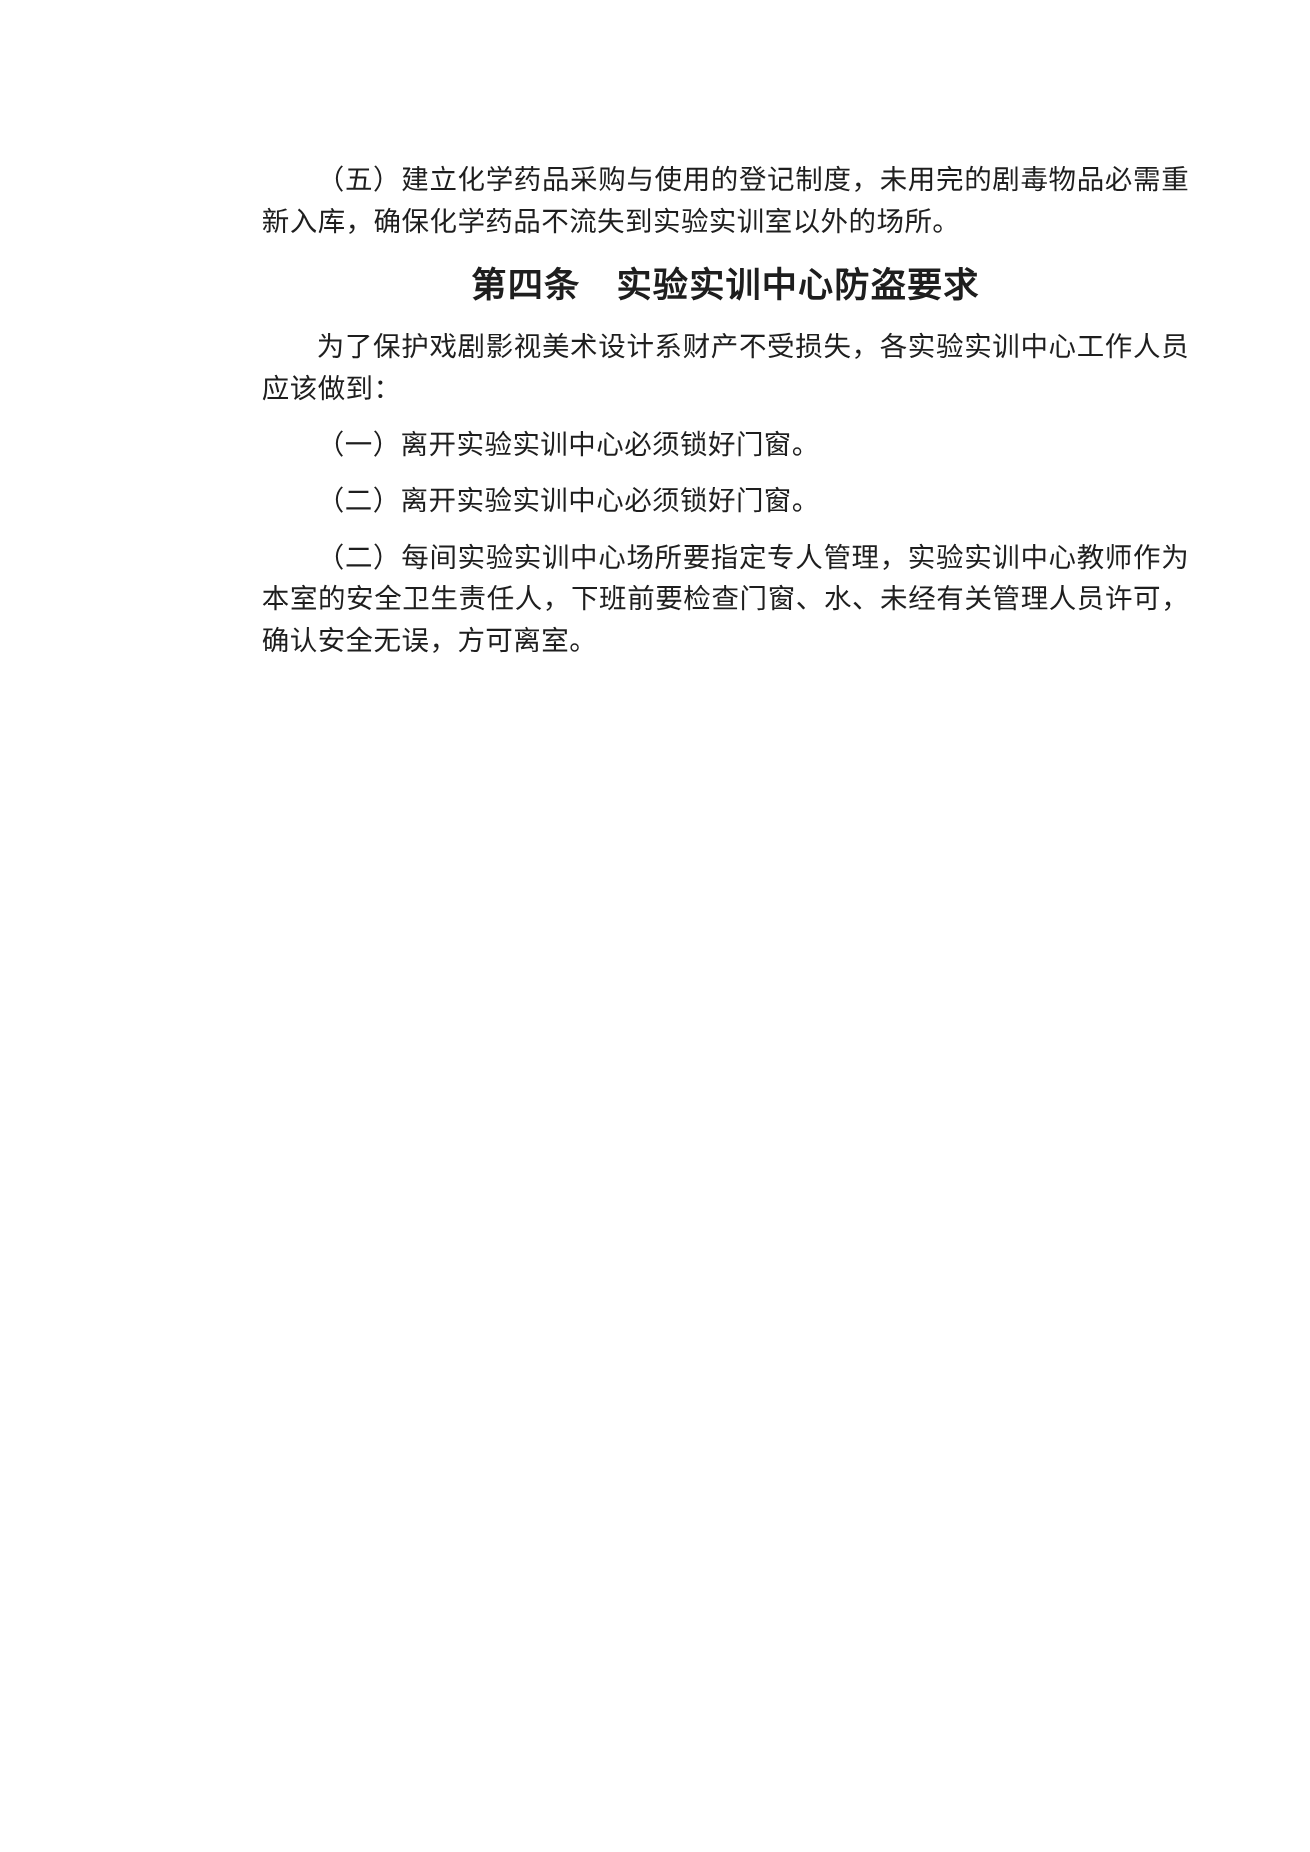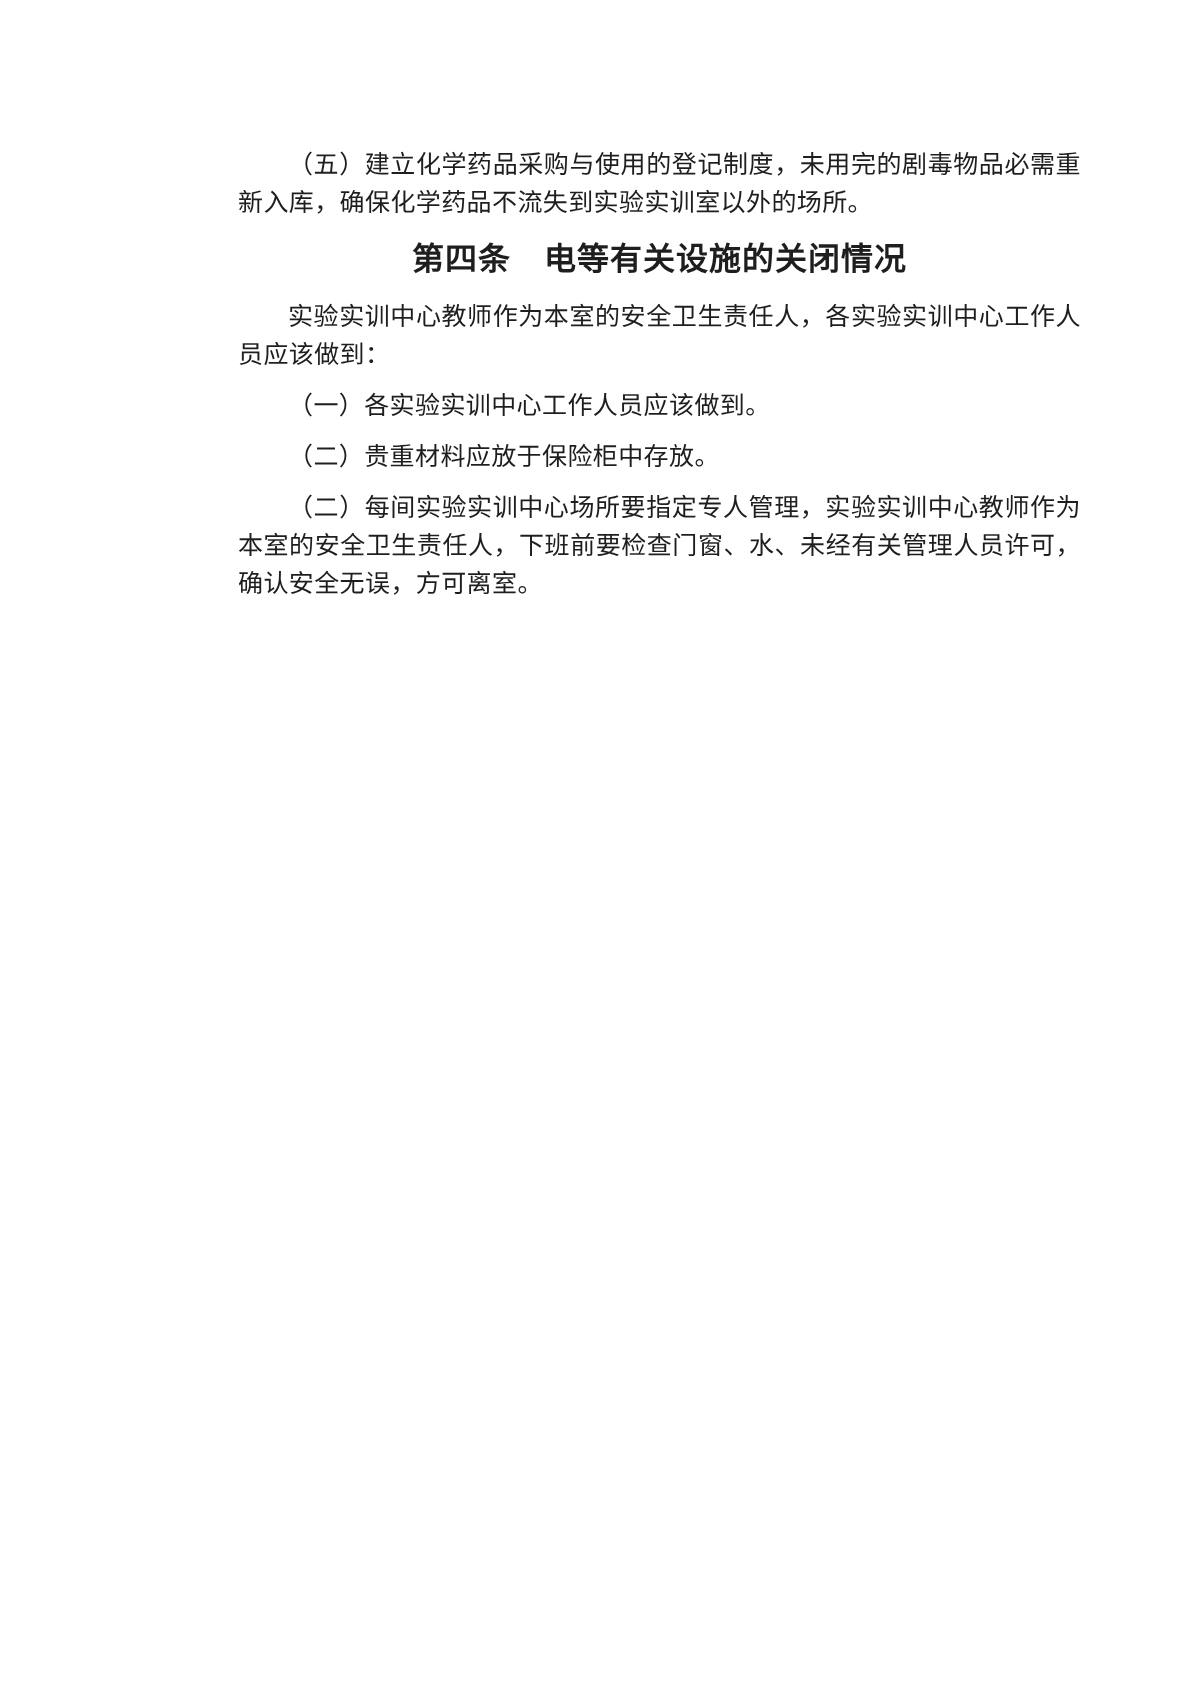--- a/index.html
+++ b/index.html
@@ -44,19 +44,19 @@
     text-indent: 0;
     letter-spacing: 1px;
   }
 </style>
 </head>
 <body>
 
 <div class="page">
   <div class="content">
     <p class="para">（五）建立化学药品采购与使用的登记制度，未用完的剧毒物品必需重新入库，确保化学药品不流失到实验实训室以外的场所。</p>
-    <h2 class="heading">第四条　电等有关设施的关闭情况</h2>
-    <p class="para">实验实训中心教师作为本室的安全卫生责任人，各实验实训中心工作人员应该做到：</p>
-    <p class="para">（一）各实验实训中心工作人员应该做到。</p>
-    <p class="para">（二）贵重材料应放于保险柜中存放。</p>
+    <h2 class="heading">第四条　实验实训中心防盗要求</h2>
+    <p class="para">为了保护戏剧影视美术设计系财产不受损失，各实验实训中心工作人员应该做到：</p>
+    <p class="para">（一）离开实验实训中心必须锁好门窗。</p>
+    <p class="para">（二）离开实验实训中心必须锁好门窗。</p>
     <p class="para">（二）每间实验实训中心场所要指定专人管理，实验实训中心教师作为本室的安全卫生责任人，下班前要检查门窗、水、未经有关管理人员许可，确认安全无误，方可离室。</p>
   </div>
 </div>
 
 </body></html>

